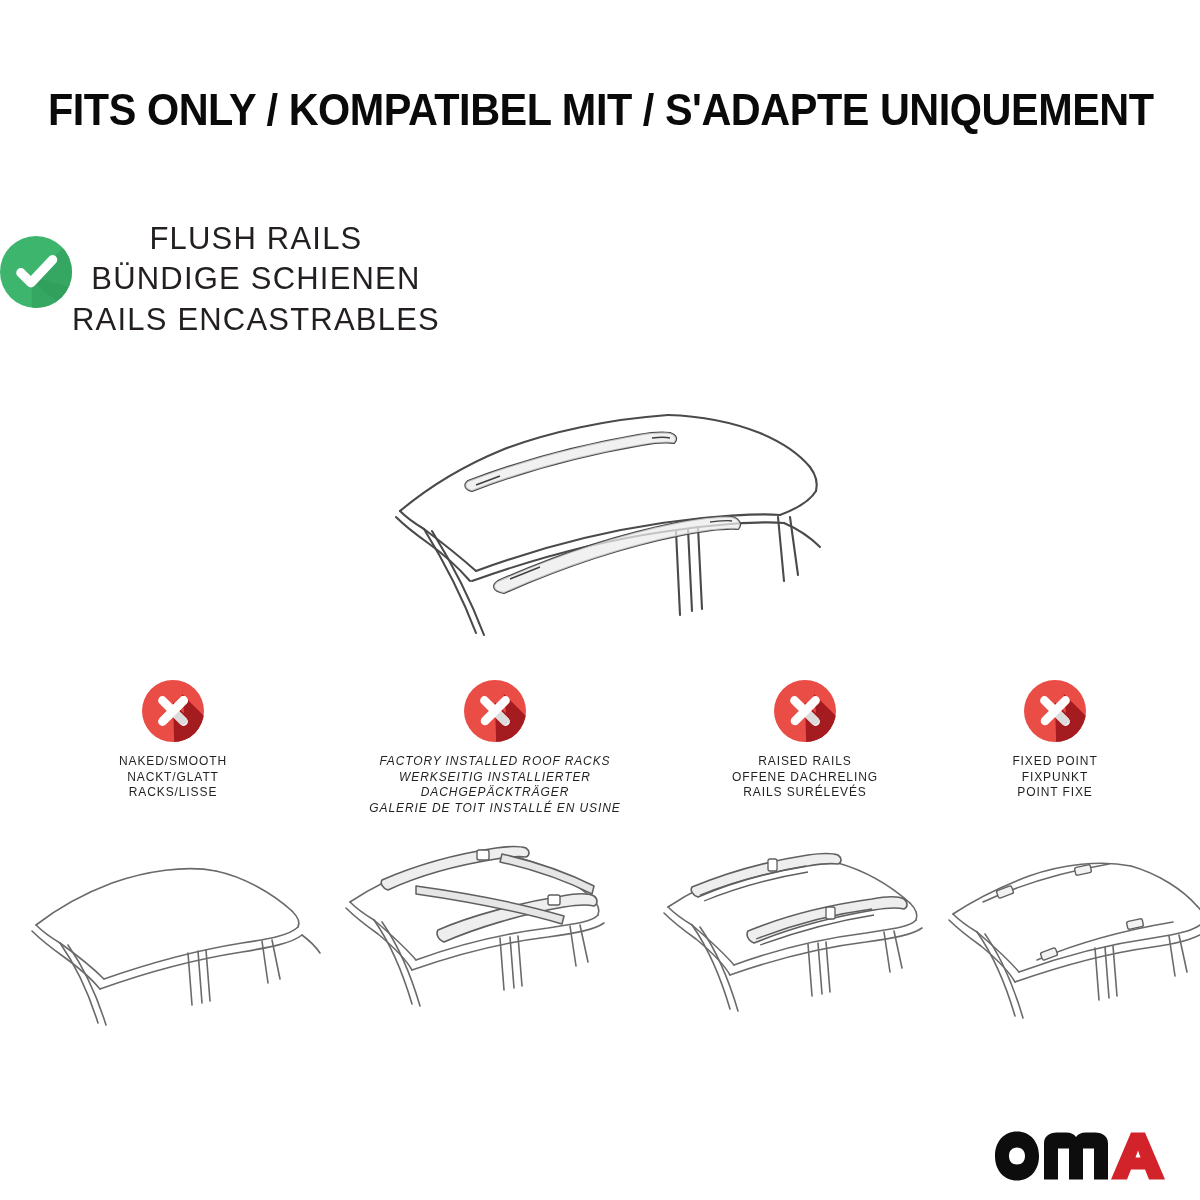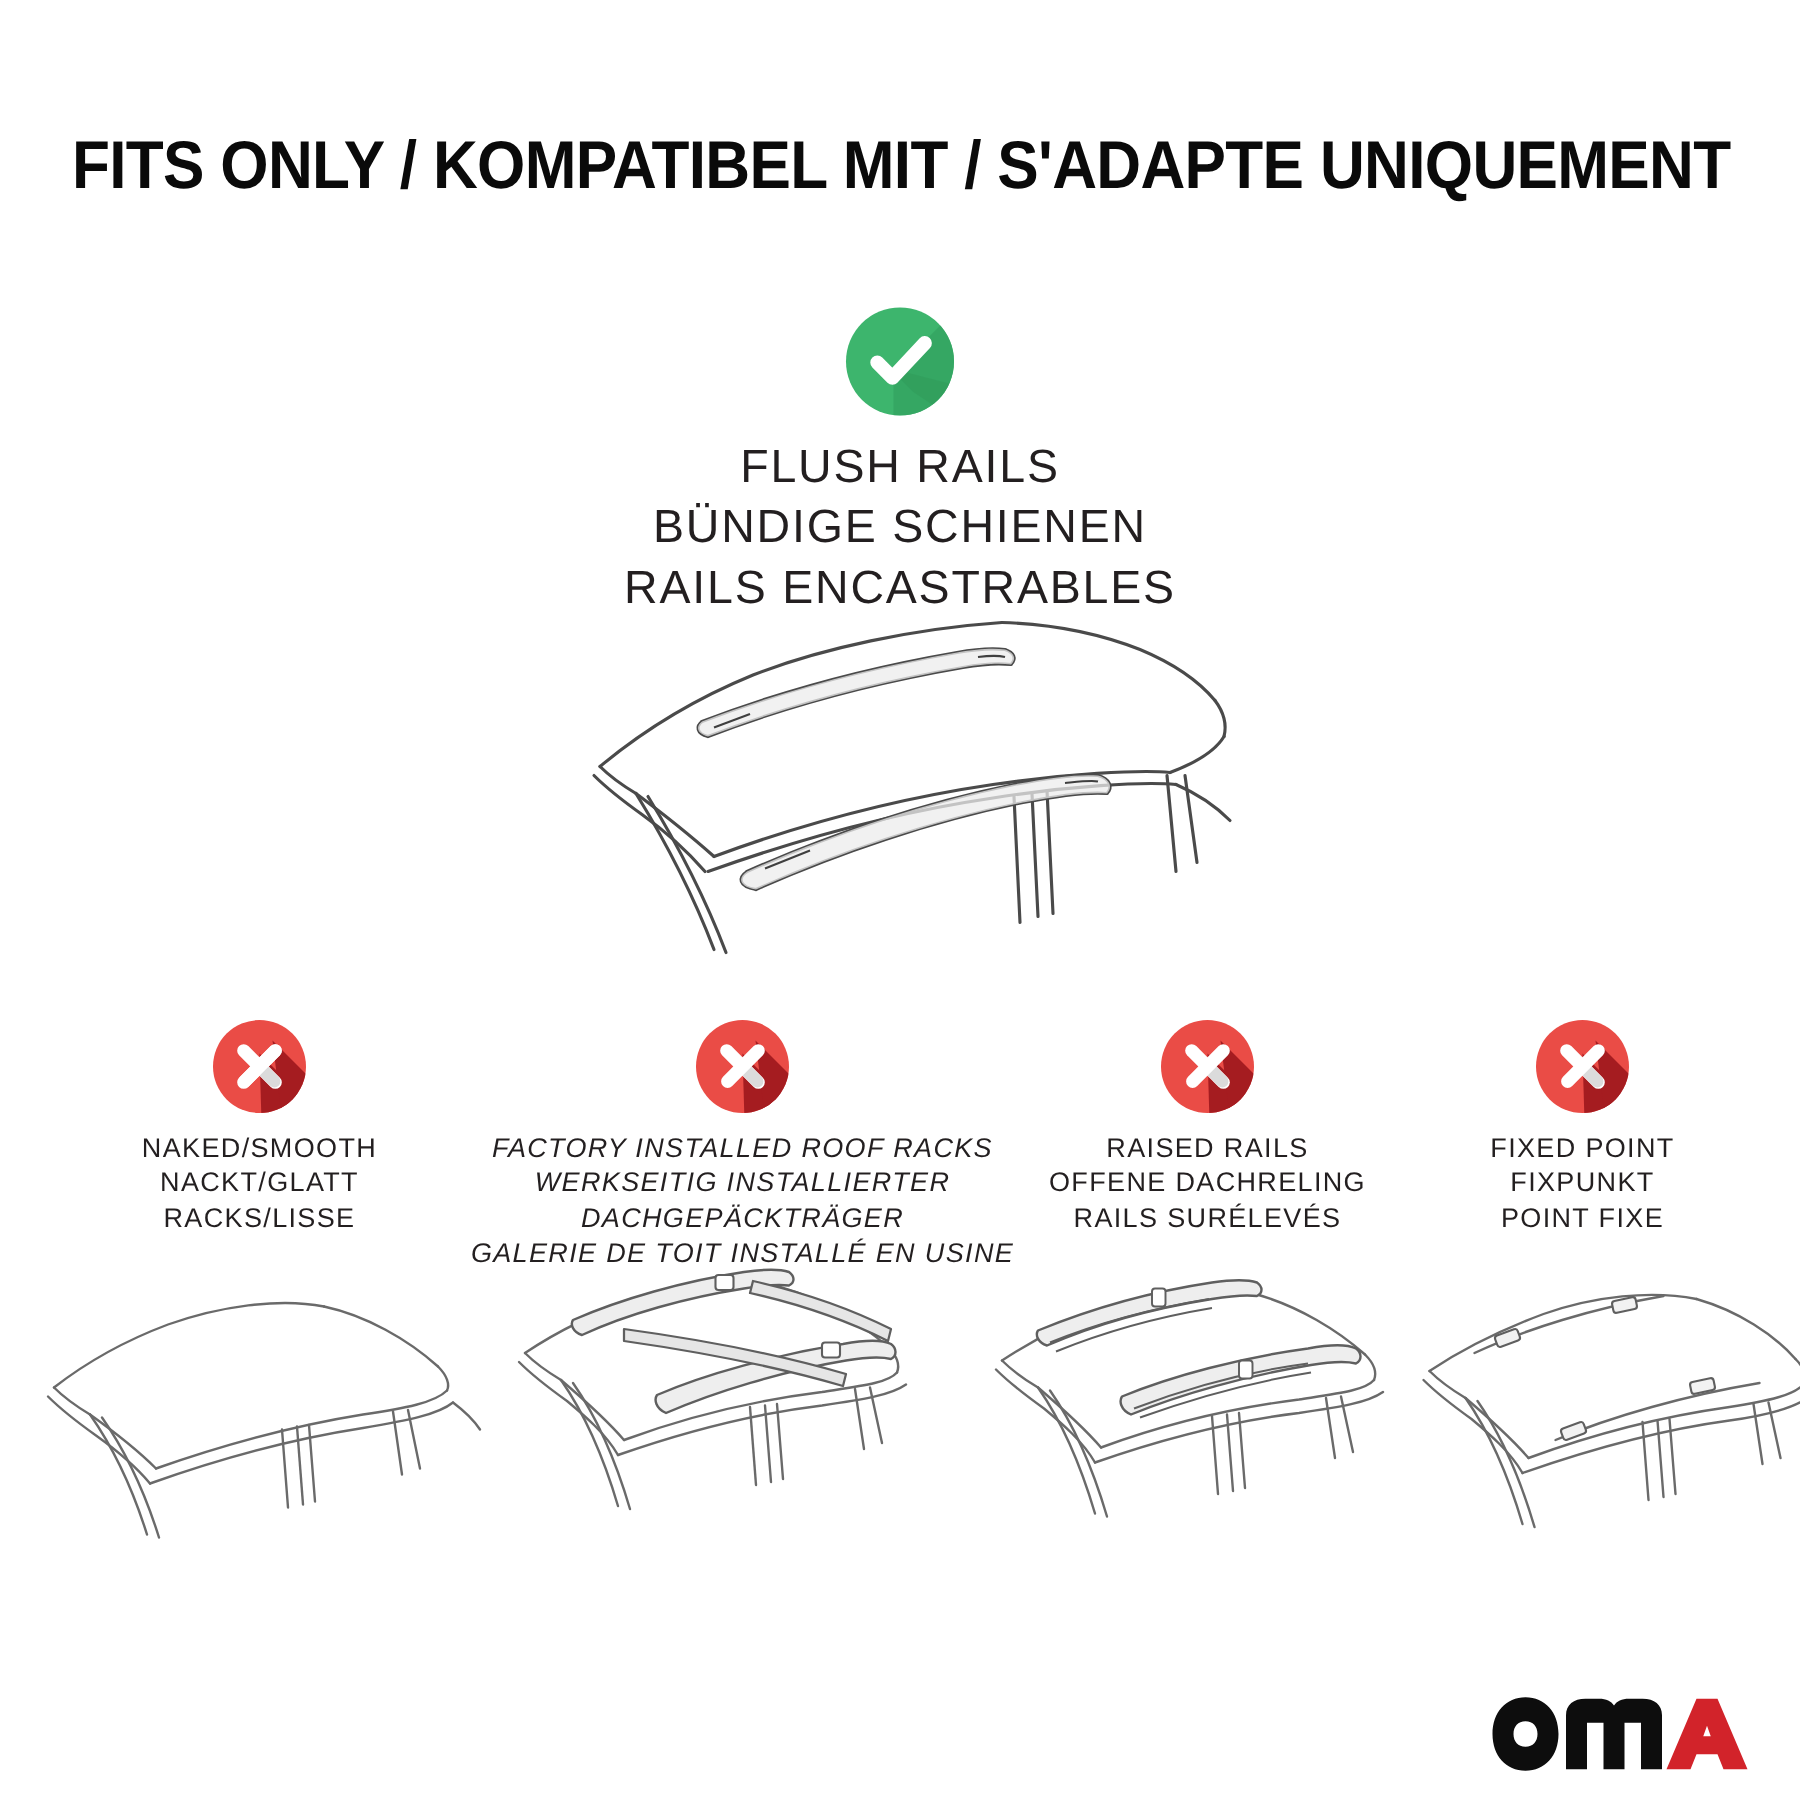--- a/index.html
+++ b/index.html
@@ -21,21 +21,21 @@
     letter-spacing:-0.5px;
     color:#0a0a0a;
     transform:scaleX(0.92);
     white-space:nowrap;
     font-family:"Liberation Sans", sans-serif;
   }
 
   
   .feature{
     position:absolute;top:205px;left:0;width:1200px;
-    display:flex;flex-direction:column;align-items:center;
+    display:flex;flex-direction:row;align-items:center;
   }
   .badge{width:72px;height:72px;display:block;}
   .feature-label{
     margin-top:14px;
     text-align:center;
     font-size:31px;
     line-height:1.30;
     letter-spacing:1.2px;
     color:#231f20;
     font-weight:400;
@@ -48,21 +48,21 @@
   }
 
   
   .cols{
     position:absolute;top:680px;left:0;width:1200px;height:200px;
   }
   .col{position:absolute;top:0;display:flex;flex-direction:column;align-items:center;}
   .col .badge-sm{width:62px;height:62px;display:block;}
   .col-label{
     margin-top:12px;text-align:center;
-    font-size:18px;line-height:1.30;letter-spacing:0.9px;
+    font-size:12px;line-height:1.30;letter-spacing:0.9px;
     color:#231f20;font-weight:400;
   }
   .col-label div{white-space:nowrap;}
 
   .col-art{position:absolute;}
 
   
   .logo{position:absolute;left:995px;top:1128px;width:170px;height:56px;}
 
   svg{display:block;overflow:visible;}

